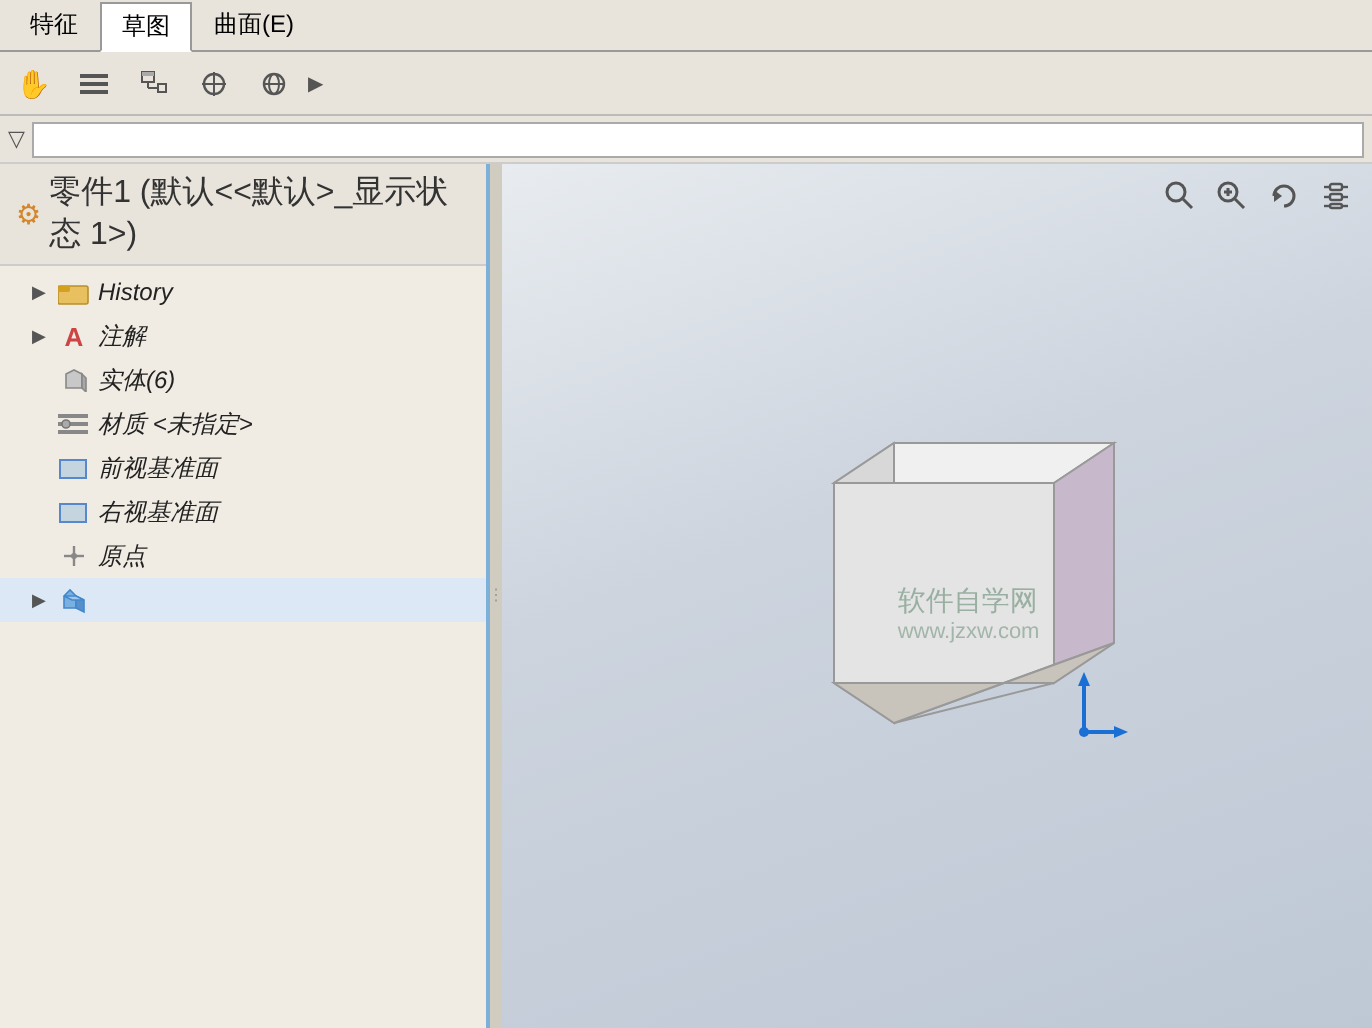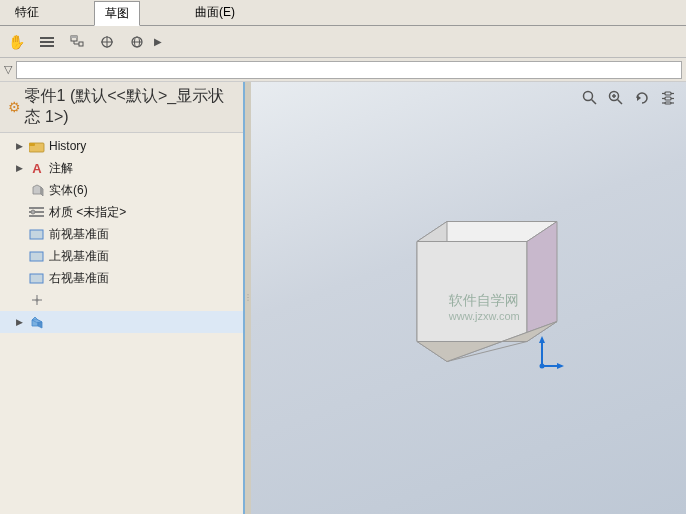--- a/index.html
+++ b/index.html
@@ -13,21 +13,20 @@
     }
 
     
     .top-tabs {
       display: flex;
       align-items: center;
       background: #e8e4dc;
       border-bottom: 1px solid #999;
       height: 26px;
       padding: 0 4px;
-      gap: 44px;
     }
     .tab {
       padding: 3px 10px;
       font-size: 12px;
       cursor: pointer;
       border: 1px solid transparent;
       background: transparent;
     }
     .tab.active {
       background: #ffffff;
@@ -141,20 +140,21 @@
       height: 16px;
       display: flex;
       align-items: center;
       justify-content: center;
       font-size: 11px;
       flex-shrink: 0;
       margin-right: 3px;
     }
     .tree-item .item-label {
       flex: 1;
+      font-style: italic;
     }
     .tree-item.indent1 { padding-left: 16px; }
     .icon-sensor { color: #5588cc; }
     .icon-annotation { color: #cc4444; }
 
     
     .right-panel {
       flex: 1;
       position: relative;
       background: linear-gradient(160deg, #e8ecf0 0%, #cdd4de 40%, #bec8d5 100%);
@@ -334,49 +334,41 @@
       <div class="tree-item indent1">
         <span class="expand-arrow"></span>
         <span class="item-icon">
           <svg width="16" height="12" viewBox="0 0 16 12">
             <rect x="1" y="2" width="13" height="9" fill="rgba(100,160,220,0.3)" stroke="#5588cc" stroke-width="1"></rect>
           </svg>
         </span>
         <span class="item-label">前视基准面</span>
       </div>
 
-      <div class="tree-item indent1">
-        <span class="expand-arrow"></span>
-        <span class="item-icon">
-          <svg width="16" height="12" viewBox="0 0 16 12">
-            <rect x="1" y="2" width="13" height="9" fill="rgba(100,160,220,0.3)" stroke="#5588cc" stroke-width="1"></rect>
-          </svg>
-        </span>
-        <span class="item-label">上视基准面</span>
-      </div>
 
       <div class="tree-item indent1">
         <span class="expand-arrow"></span>
         <span class="item-icon">
           <svg width="16" height="12" viewBox="0 0 16 12">
             <rect x="1" y="2" width="13" height="9" fill="rgba(100,160,220,0.3)" stroke="#5588cc" stroke-width="1"></rect>
           </svg>
         </span>
         <span class="item-label">右视基准面</span>
       </div>
 
       <div class="tree-item indent1">
         <span class="expand-arrow"></span>
         <span class="item-icon">
           <svg width="14" height="14" viewBox="0 0 14 14">
             <line x1="7" y1="2" x2="7" y2="12" stroke="#888" stroke-width="1.2"></line>
             <line x1="2" y1="7" x2="12" y2="7" stroke="#888" stroke-width="1.2"></line>
             <circle cx="7" cy="7" r="1.5" fill="#888"></circle>
           </svg>
         </span>
+        <span class="item-label">原点</span>
       </div>
 
       <div class="tree-item indent1" style="background:#dce8f5;">
         <span class="expand-arrow">▶</span>
         <span class="item-icon">
           <svg width="16" height="14" viewBox="0 0 16 14">
             <polygon points="3,11 9,11 9,5 6,2 3,5" fill="#7ab0e0" stroke="#4488cc" stroke-width="0.8"></polygon>
             <polygon points="9,5 13,7 13,13 9,11" fill="#5590cc" stroke="#4488cc" stroke-width="0.8"></polygon>
             <polygon points="3,5 9,5 13,7 7,7" fill="#a0c8f0" stroke="#4488cc" stroke-width="0.8"></polygon>
           </svg>

